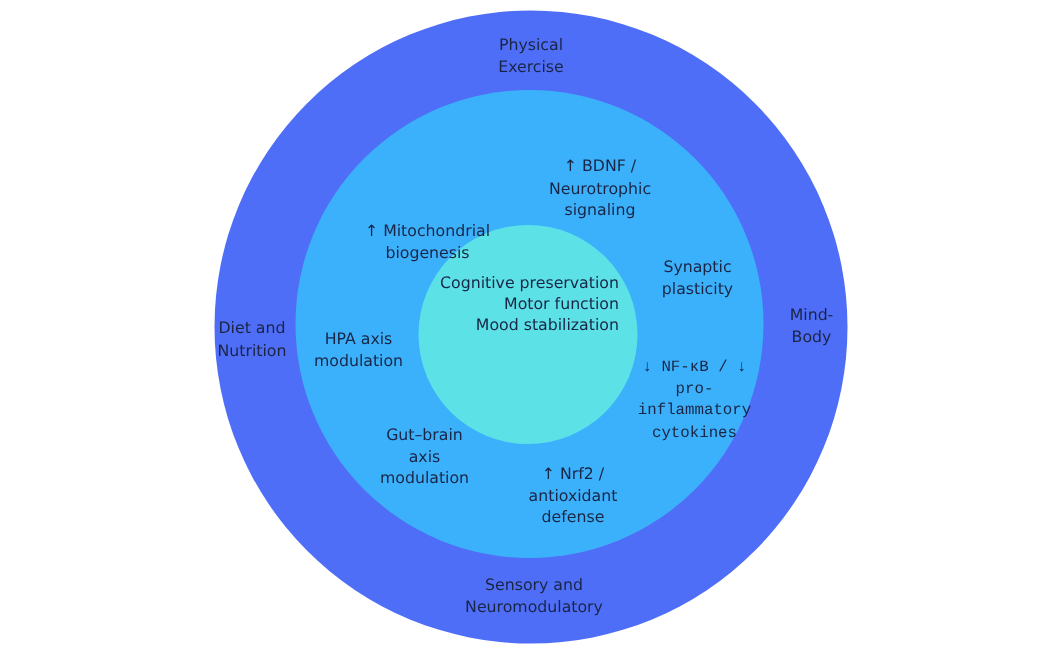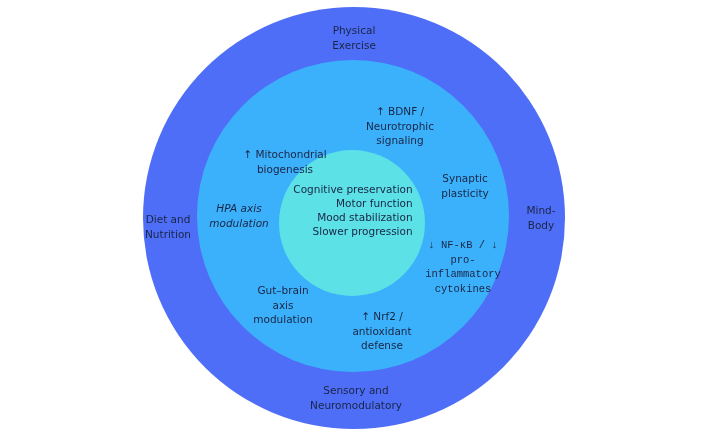--- a/index.html
+++ b/index.html
@@ -44,21 +44,21 @@
   </div>
   <div class="lbl" style="left:400px; top:104px;">
     <span>↑ BDNF /</span>
     <span>Neurotrophic</span>
     <span>signaling</span>
   </div>
   <div class="lbl" style="left:465px; top:171px;">
     <span>Synaptic</span>
     <span>plasticity</span>
   </div>
-  <div class="lbl" style="left:239px; top:201px;font-style:italic;">
+  <div class="lbl" style="left:239px; top:219px;">
     <span>HPA axis</span>
     <span>modulation</span>
   </div>
   <div class="lbl" style="left:463px; top:238px;font-family:Liberation Mono, monospace;">
     <span>↓ NF-κB / ↓</span>
     <span>pro-</span>
     <span>inflammatory</span>
     <span>cytokines</span>
   </div>
   <div class="lbl" style="left:283px; top:283px;">
@@ -69,15 +69,14 @@
   <div class="lbl" style="left:382px; top:309px;">
     <span>↑ Nrf2 /</span>
     <span>antioxidant</span>
     <span>defense</span>
   </div>
 
   <div class="lbl core" style="left:353px; top:182px;text-align:right;">
     <span>Cognitive preservation</span>
     <span>Motor function</span>
     <span>Mood stabilization</span>
-    <span>Slower progression</span>
   </div>
 </div>
 
 </body></html>

